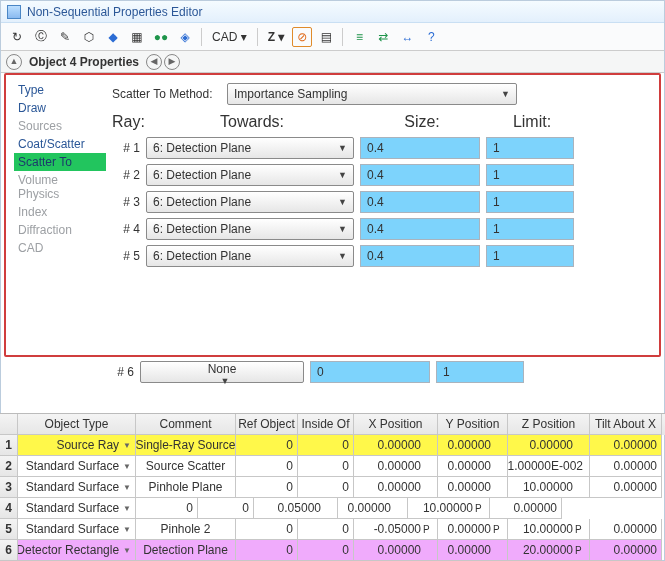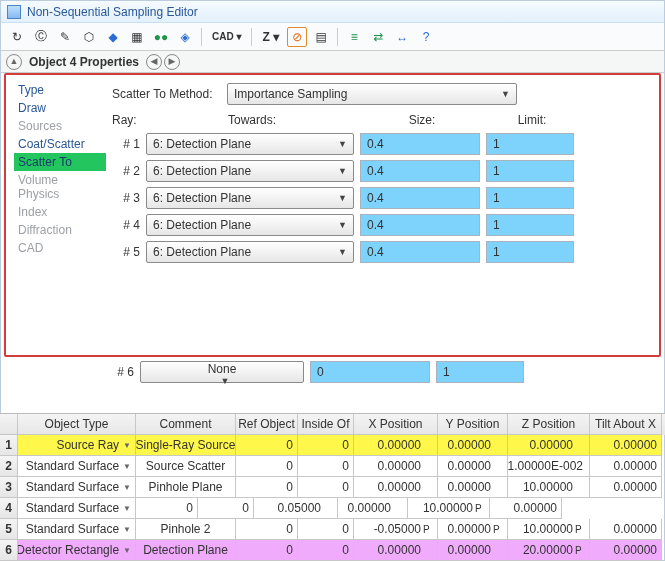--- a/index.html
+++ b/index.html
@@ -15,21 +15,21 @@
   .sidebar{width:100px;padding:6px 0 0 8px;background:#fff;}
   .sideitem{padding:2px 4px;color:#9da0a4;cursor:default;}
   .sideitem.active{color:#2b5797;}
   .sideitem.selected{background:#22c55e;color:#1b3a6b;}
   .formarea{flex:1;padding:8px 12px 6px 6px;}
   .form-row{display:flex;align-items:center;margin-bottom:8px;}
   .lbl{font-size:12px;color:#333;}
   .combo{flex:0 0 auto;display:flex;align-items:center;justify-content:space-between;height:22px;border:1px solid #8a8a8a;border-radius:2px;padding:0 6px;background:linear-gradient(#fff,#e6e6e6);}
   .combo .arrow{font-size:9px;color:#444;margin-left:6px;}
   .hdrrow{display:flex;align-items:center;margin:4px 0 6px 0;}
-  .hdrrow div{font-size:12px;color:#333;}
+  .hdrrow div{font-size:16px;color:#333;}
   .rayrow{display:flex;align-items:center;margin-bottom:5px;gap:6px;}
   .rayrow .raylabel{width:28px;text-align:right;}
   .rayrow .combo{width:208px;}
   .txt{height:22px;border:1px solid #aab3bd;padding:0 6px;display:flex;align-items:center;background:#7dd3fc;}
   .txt.sz{width:120px;}
   .txt.lim{width:88px;}
   .extra-ray{margin:4px 3px 0 105px;display:flex;align-items:center;gap:6px;}
   .extra-ray .raylabel{width:28px;text-align:right;}
   .extra-ray .combo{width:164px;flex-direction:column;}
 
@@ -52,34 +52,34 @@
   .gridrow.det div{background:#f0abfc;}
   .gridrow .rh{background:linear-gradient(#f4f4f4,#e6e6e6)!important;}
   .celledit{border:1px solid #4a86c5 !important;background:#e9f3ff !important;}
   .pflag{font-size:10px;color:#333;margin-left:2px;width:10px;}
 </style>
 </head>
 <body>
 
 <div class="titlebar">
   <span class="appicon"></span>
-  <span>Non-Sequential Sampling Editor</span>
+  <span>Non-Sequential Properties Editor</span>
 </div>
 
 <div class="toolbar">
   <div class="tbtn">↻</div>
   <div class="tbtn">Ⓒ</div>
   <div class="tbtn">✎</div>
   <div class="tbtn">⬡</div>
   <div class="tbtn" style="color:#2b6cd4">◆</div>
   <div class="tbtn">▦</div>
   <div class="tbtn" style="color:#1e944a">●●</div>
   <div class="tbtn" style="color:#2b6cd4">◈</div>
   <div class="sep"></div>
-  <div class="tbtn" style="width:auto;font-size:10px;font-weight:bold;padding:0 3px;">CAD ▾</div>
+  <div class="tbtn" style="width:auto;font-size:12px;font-weight:normal;padding:0 3px;">CAD ▾</div>
   <div class="sep"></div>
   <div class="tbtn" style="width:auto;font-weight:bold;padding:0 3px;">Z ▾</div>
   <div class="tbtn" style="border:1px solid #e08b2a;color:#e06a1a;">⊘</div>
   <div class="tbtn">▤</div>
   <div class="sep"></div>
   <div class="tbtn" style="color:#1e944a">≡</div>
   <div class="tbtn" style="color:#1e944a">⇄</div>
   <div class="tbtn" style="color:#2b6cd4">↔</div>
   <div class="tbtn" style="color:#2b6cd4">?</div>
 </div>

